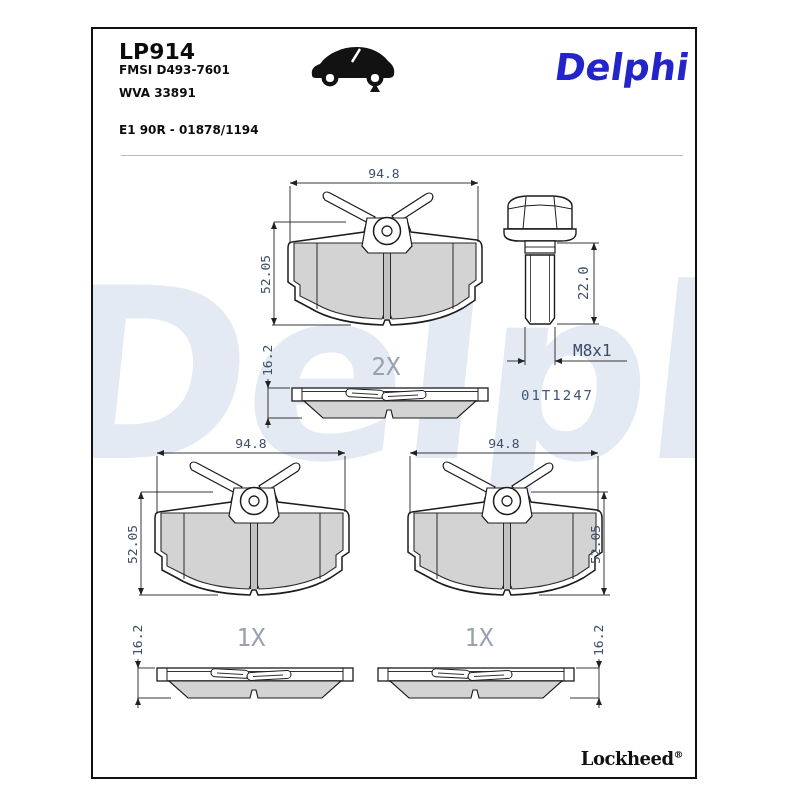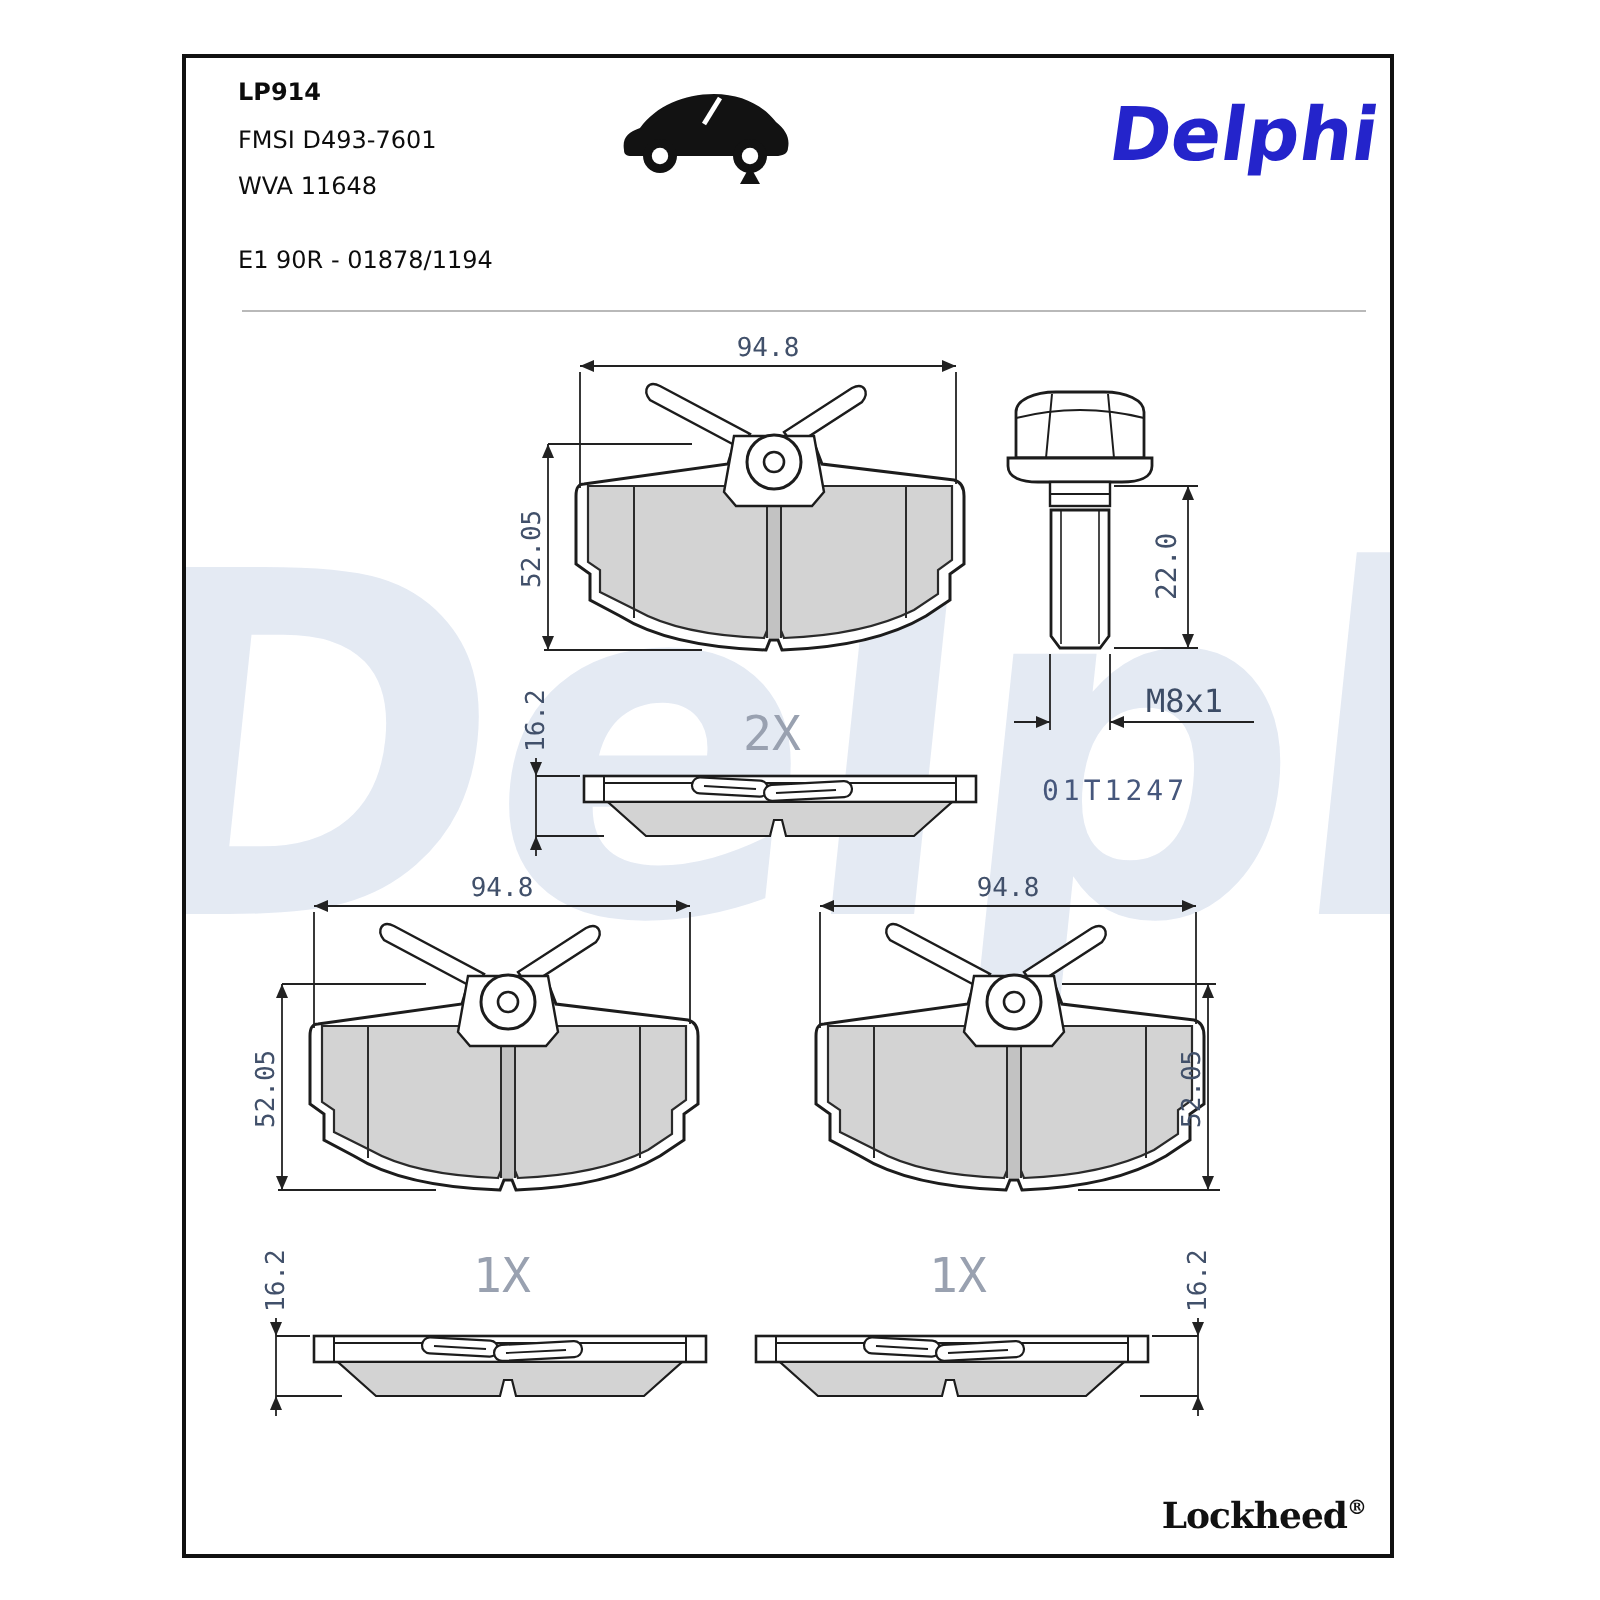--- a/index.html
+++ b/index.html
@@ -4,22 +4,22 @@
 <style>
   html,body{margin:0;padding:0;background:#fff;}
   .sheet{position:relative;width:800px;height:800px;background:#ffffff;overflow:hidden;
          font-family:"DejaVu Sans",sans-serif;}
   .frame{position:absolute;left:91px;top:27px;width:602px;height:748px;
          border:2px solid #111;background:#fff;overflow:hidden;}
   .watermark{position:absolute;left:-40px;top:228px;font-size:238px;line-height:1;
              font-weight:bold;color:#dbe3f0;opacity:.75;white-space:nowrap;
              transform:skewX(-6deg);letter-spacing:-4px;z-index:0;
              font-family:"DejaVu Sans",sans-serif;}
-  .hdr-part{position:absolute;left:26px;top:10px;font-size:12px;font-weight:bold;color:#0c0c0c;}
-  .hdr-line{position:absolute;left:26px;font-size:12px;font-weight:normal;color:#0c0c0c;}
+  .hdr-part{position:absolute;left:26px;top:10px;font-size:22px;font-weight:bold;color:#0c0c0c;}
+  .hdr-line{position:absolute;left:26px;font-size:12px;font-weight:bold;color:#0c0c0c;}
   .hdr-fmsi{top:34px;} .hdr-wva{top:57px;} .hdr-e1{top:94px;text-align:right;}
   .car-wrap{position:absolute;left:215px;top:6px;}
   .weight-wrap{position:absolute;left:326px;top:2px;width:88px;text-align:center;}
   .weight-cap{font-size:11px;font-weight:bold;color:#0c0c0c;margin-top:1px;}
   .brand{position:absolute;left:462px;top:17px;font-size:37px;font-weight:bold;
          color:#2424cb;transform:skewX(-8deg);letter-spacing:0px;}
   .divider{position:absolute;left:28px;top:126px;width:562px;height:0;
            border-top:1px solid #b9b9b9;}
   .drw{position:absolute;z-index:2;}
   .footer-brand{position:absolute;right:12px;bottom:8px;color:#111;
@@ -66,21 +66,21 @@
   </defs>
 </svg>
 
 <div class="sheet">
   <div class="frame">
 
     <div class="watermark">Delphi</div>
 
     <div class="hdr-part">LP914</div>
     <div class="hdr-line hdr-fmsi">FMSI D493-7601</div>
-    <div class="hdr-line hdr-wva">WVA 11648</div>
+    <div class="hdr-line hdr-wva">WVA 33891</div>
     <div class="hdr-line hdr-e1">E1 90R - 01878/1194</div>
 
     <div class="car-wrap">
       <svg width="92" height="62" viewBox="0 0 92 62">
         <path d="M4,40 C3,34 6,31 12,29 C20,18 34,12 49,12 C63,12 74,18 80,26 C85,30 87,34 86,39 C86,42 83,43 80,43 L8,43 C5,43 4,42 4,40 Z" fill="#121212"></path>
         <path d="M52,14 L44,27" stroke="#fff" stroke-width="2.4"></path>
         <circle cx="22" cy="43" r="8.5" fill="#121212"></circle>
         <circle cx="22" cy="43" r="4.1" fill="#fff"></circle>
         <circle cx="67" cy="43" r="8.5" fill="#121212"></circle>
         <circle cx="67" cy="43" r="4.1" fill="#fff"></circle>

